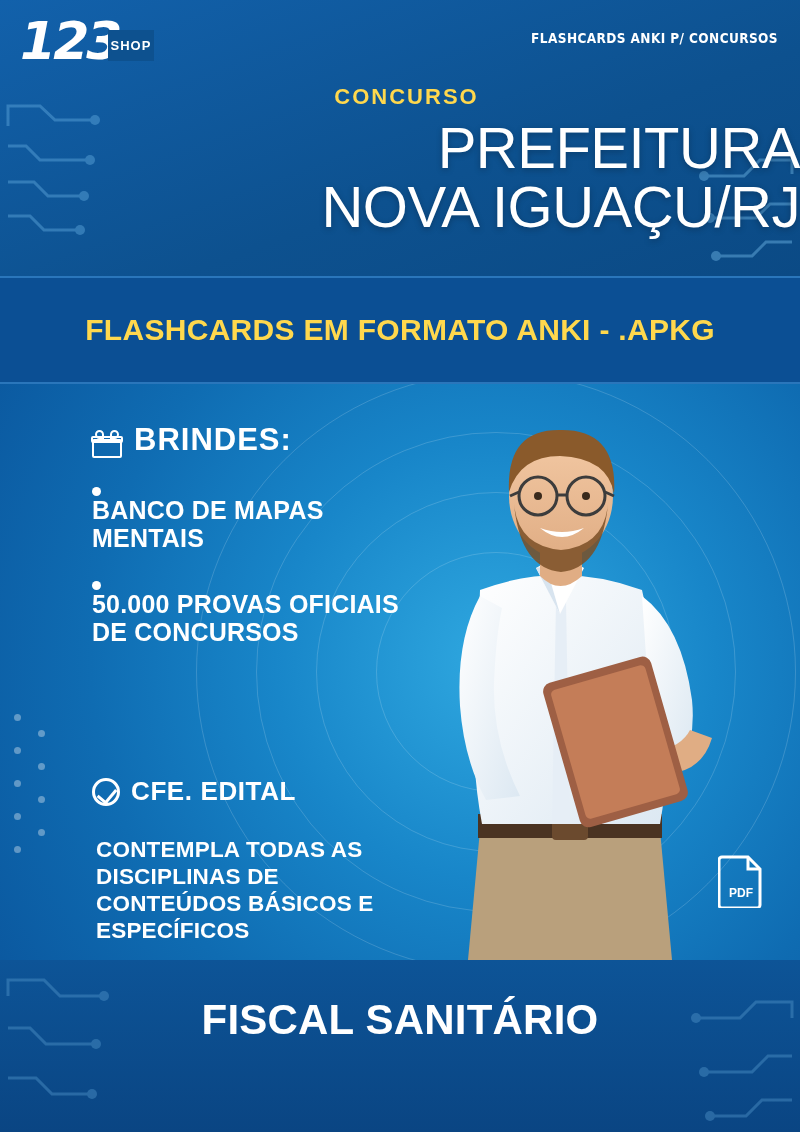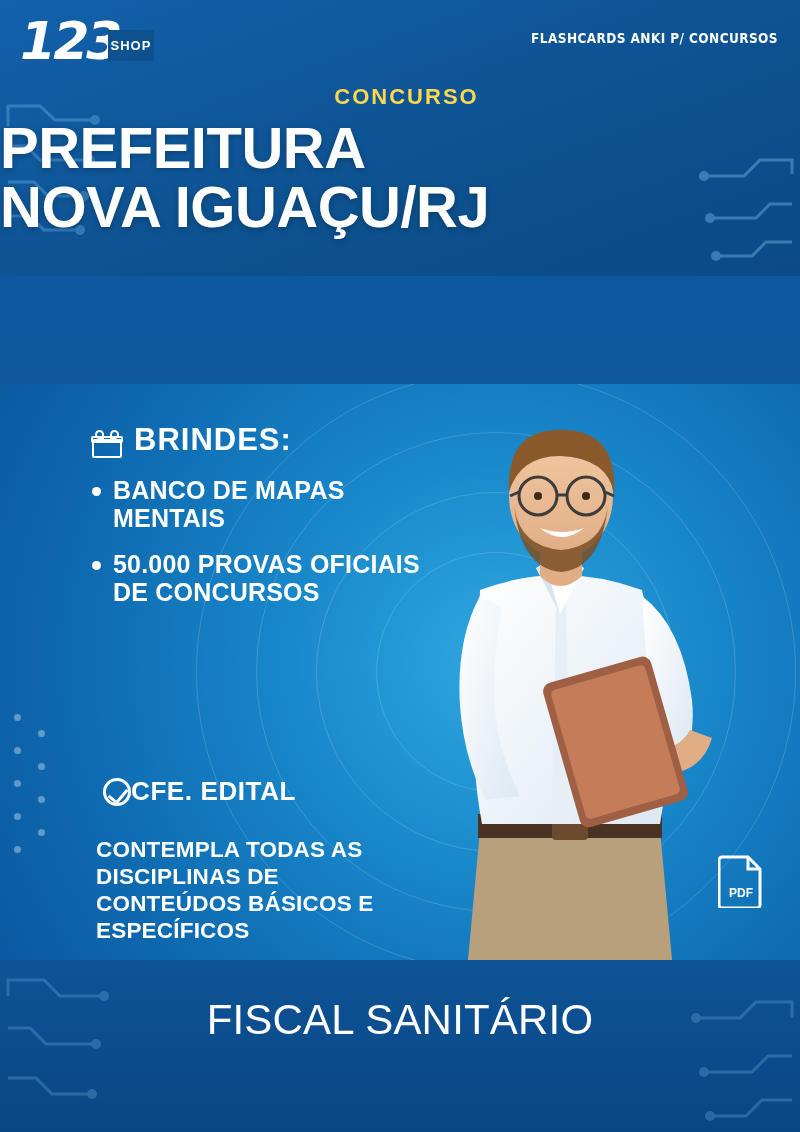--- a/index.html
+++ b/index.html
@@ -45,22 +45,22 @@
   }
   .concurso-label {
     position: absolute; top: 84px; left: 0; right: 0;
     text-align: center;
     font-size: 22px; font-weight: bold; color: #ffd84d;
     letter-spacing: 2px;
     padding-left: 13px;
   }
   .title-main {
     position: absolute; top: 118px; left: 0; right: 0;
-    text-align: left; color: #ffffff;
-    font-size: 58px; font-weight: bold; line-height: 1.02;
+    text-align: right; color: #ffffff;
+    font-size: 58px; font-weight: normal; line-height: 1.02;
     letter-spacing: -0.5px;
     text-shadow: 0 2px 6px rgba(0,0,0,0.25);
   }
 
   
   .band {
     position: absolute; top: 276px; left: 0; right: 0; height: 108px;
     background: #0b4f94;
     border-top: 2px solid #2a76bb;
     border-bottom: 2px solid #2a76bb;
@@ -101,32 +101,33 @@
     border: 2.5px solid #ffffff; border-radius: 50% 50% 0 50%;
   }
   .gift-icon .bow-l { left: 3px; }
   .gift-icon .bow-r { right: 3px; border-radius: 50% 50% 50% 0; }
   .brindes-title {
     color: #ffffff; font-size: 31px; font-weight: bold; letter-spacing: 1px;
   }
 
   .bullets { position: absolute; top: 92px; left: 92px; width: 330px; }
   .bullet {
-    display: flex; gap: 12px; margin-bottom: 18px;
+    display: flex; margin-bottom: 18px;
     color: #ffffff; font-size: 25px; font-weight: bold; line-height: 1.12;
     letter-spacing: 0.2px;
+    flex-direction: column;
   }
   .bullet .dot {
     flex: 0 0 auto; width: 9px; height: 9px; border-radius: 50%;
     background: #ffffff; margin-top: 11px;
   }
 
   .cfe {
-    position: absolute; top: 392px; left: 103px;
-    display: flex; align-items: center; gap: 0;
+    position: absolute; top: 392px; left: 92px;
+    display: flex; align-items: center; gap: 11px;
   }
   .check-icon {
     width: 28px; height: 28px; border: 3px solid #ffffff; border-radius: 50%;
     position: relative;
   }
   .check-icon::after {
     content: ""; position: absolute; left: 6px; top: 4px;
     width: 9px; height: 15px; border-right: 3px solid #ffffff;
     border-bottom: 3px solid #ffffff; transform: rotate(40deg);
   }
@@ -146,21 +147,21 @@
 
   
   .footer {
     position: absolute; top: 960px; left: 0; right: 0; bottom: 0;
     background: linear-gradient(180deg, #0d5497 0%, #0a4583 100%);
     overflow: hidden;
   }
   .footer-text {
     position: absolute; top: 38px; left: 0; right: 0;
     text-align: center; color: #ffffff;
-    font-size: 42px; font-weight: normal; line-height: 1.06;
+    font-size: 42px; font-weight: bold; line-height: 1.06;
     letter-spacing: 0.2px;
   }
 
   
   .circuit { position: absolute; opacity: 0.45; }
   .dots-col { position: absolute; left: 14px; top: 330px; }
   .dots-col span {
     display: block; width: 7px; height: 7px; border-radius: 50%;
     background: rgba(255,255,255,0.35); margin-bottom: 26px;
   }
@@ -209,20 +210,23 @@
     <div class="header-right">FLASHCARDS ANKI P/ CONCURSOS</div>
 
     <div class="concurso-label">CONCURSO</div>
 
     <div class="title-main">
       <div>PREFEITURA</div>
       <div>NOVA IGUAÇU/RJ</div>
     </div>
   </div>
 
+  <div class="band">
+    <div class="band-text">FLASHCARDS EM FORMATO ANKI - .APKG</div>
+  </div>
 
   <div class="middle">
 
     <div class="rings">
       <div class="ring" style="width:240px;height:240px"></div>
       <div class="ring" style="width:360px;height:360px"></div>
       <div class="ring" style="width:480px;height:480px"></div>
       <div class="ring" style="width:600px;height:600px"></div>
     </div>
 

